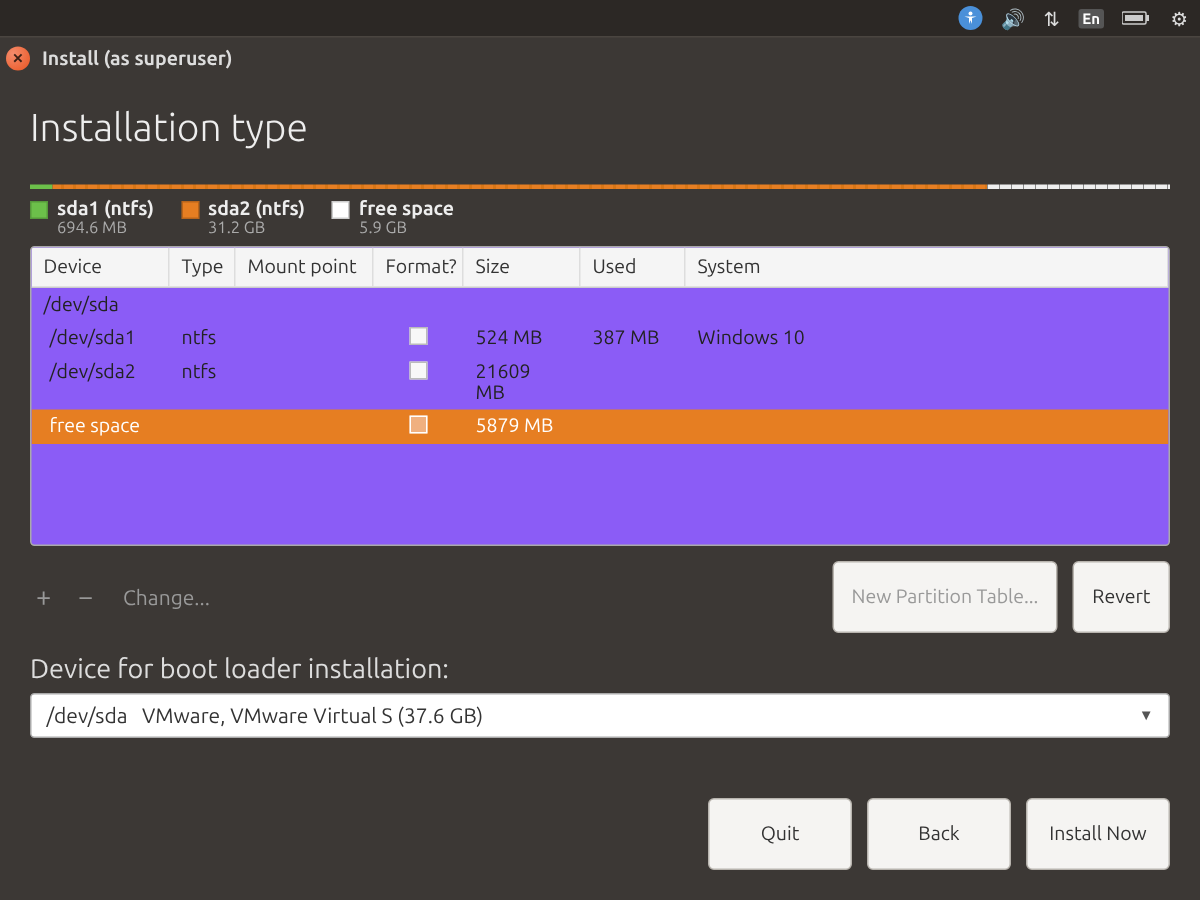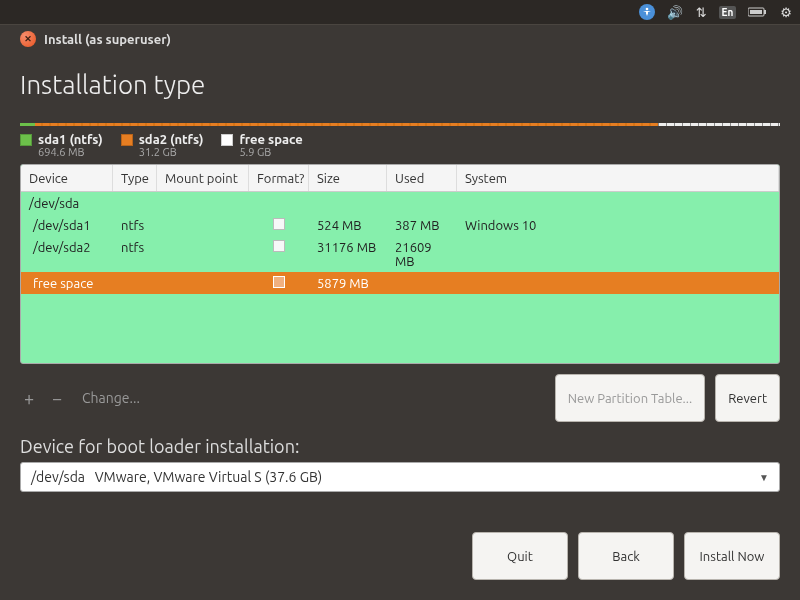--- a/index.html
+++ b/index.html
@@ -4,42 +4,42 @@
 <style>
 * { box-sizing: border-box; margin: 0; padding: 0; font-family: Ubuntu, "Segoe UI", sans-serif; }
 body { width: 800px; height: 600px; background: #2c2825; overflow: hidden; }
 
 .topbar { height: 24px; background: #2c2825; display: flex; justify-content: flex-end; align-items: center; padding: 0 8px; gap: 12px; }
 .topbar .ic { color: #ddd; font-size: 13px; display: inline-flex; align-items: center; }
 .topbar .en { background: #555; color: #fff; font-size: 10px; padding: 1px 3px; border-radius: 2px; font-weight: bold; }
 .acc-icon { width: 16px; height: 16px; border-radius: 50%; background: #4a90d9; display: inline-flex; align-items: center; justify-content: center; }
 .acc-icon svg { width: 10px; height: 10px; }
 
-.titlebar { height: 28px; background: #3c3835; display: flex; align-items: center; padding: 0 20px; gap: 8px; border-top: 1px solid #4a4540; }
+.titlebar { height: 28px; background: #3c3835; display: flex; align-items: center; padding: 0 4px; gap: 8px; border-top: 1px solid #4a4540; }
 .close-btn { width: 16px; height: 16px; border-radius: 50%; background: radial-gradient(circle at 30% 30%, #f58c6c, #e95420); display: flex; align-items: center; justify-content: center; cursor: pointer; }
 .close-btn::before { content: "✕"; color: #3c2015; font-size: 9px; font-weight: bold; }
 .titlebar .title { color: #ddd; font-size: 13px; font-weight: bold; }
 
 .content { background: #3c3835; padding: 18px 20px 20px 20px; height: 548px; display: flex; flex-direction: column; }
 h1 { color: #eee; font-size: 26px; font-weight: 300; margin-bottom: 24px; }
 
 .barwrap { display: flex; height: 14px; margin-bottom: 6px; }
 .seg { height: 100%; }
 .seg.green { background: #6cc04a; }
 .seg.orange { background: repeating-linear-gradient(90deg, #e67e22 0 6px, #d87515 6px 8px); }
 .seg.free { background: repeating-linear-gradient(90deg, #888 0 1px, #eee 1px 8px); }
 
 .legend { display: flex; gap: 18px; margin-bottom: 6px; }
 .lg { display: flex; align-items: flex-start; gap: 6px; }
 .sw { width: 12px; height: 12px; margin-top: 2px; border: 1px solid rgba(0,0,0,.2); }
 .sw.g { background: #6cc04a; } .sw.o { background: #e67e22; } .sw.f { background: #fff; }
 .lg .lbl { color: #eee; font-size: 13px; font-weight: bold; }
 .lg .sub { color: #aaa; font-size: 11px; }
 
-.table { background: #86efac; border: 1px solid #aaa; border-radius: 3px; flex: 0 0 200px; overflow: hidden; }
+.table { background: #8b5cf6; border: 1px solid #aaa; border-radius: 3px; flex: 0 0 200px; overflow: hidden; }
 .thead { display: flex; background: #f5f5f5; border-bottom: 1px solid #ccc; }
 .th { padding: 6px 8px; font-size: 13px; color: #333; border-right: 1px solid #ddd; }
 .c-dev { width: 92px; } .c-type { width: 44px; } .c-mnt { width: 92px; } .c-fmt { width: 60px; text-align: center; }
 .c-size { width: 78px; } .c-used { width: 70px; } .c-sys { flex: 1; }
 .tr { display: flex; font-size: 13px; color: #222; }
 .tr .td { padding: 4px 8px; }
 .tr.parent .td { font-weight: normal; }
 .tr.sel { background: #e67e22; color: #fff; }
 .chk { display: inline-block; width: 12px; height: 12px; border: 1px solid #bbb; background: #f8f8f8; }
 .tr.sel .chk { border-color: #fff; background: #f0b080; }
@@ -141,21 +141,20 @@
       <div class="td c-fmt"><span class="chk"></span></div>
       <div class="td c-size">524 MB</div>
       <div class="td c-used">387 MB</div>
       <div class="td c-sys">Windows 10</div>
     </div>
     <div class="tr">
       <div class="td c-dev" style="padding-left:12px">/dev/sda2</div>
       <div class="td c-type">ntfs</div>
       <div class="td c-mnt"></div>
       <div class="td c-fmt"><span class="chk"></span></div>
-      <div class="td c-size">31176 MB</div>
       <div class="td c-used">21609 MB</div>
       <div class="td c-sys"></div>
     </div>
     <div class="tr sel">
       <div class="td c-dev" style="padding-left:12px">free space</div>
       <div class="td c-type"></div>
       <div class="td c-mnt"></div>
       <div class="td c-fmt"><span class="chk"></span></div>
       <div class="td c-size">5879 MB</div>
       <div class="td c-used"></div>

